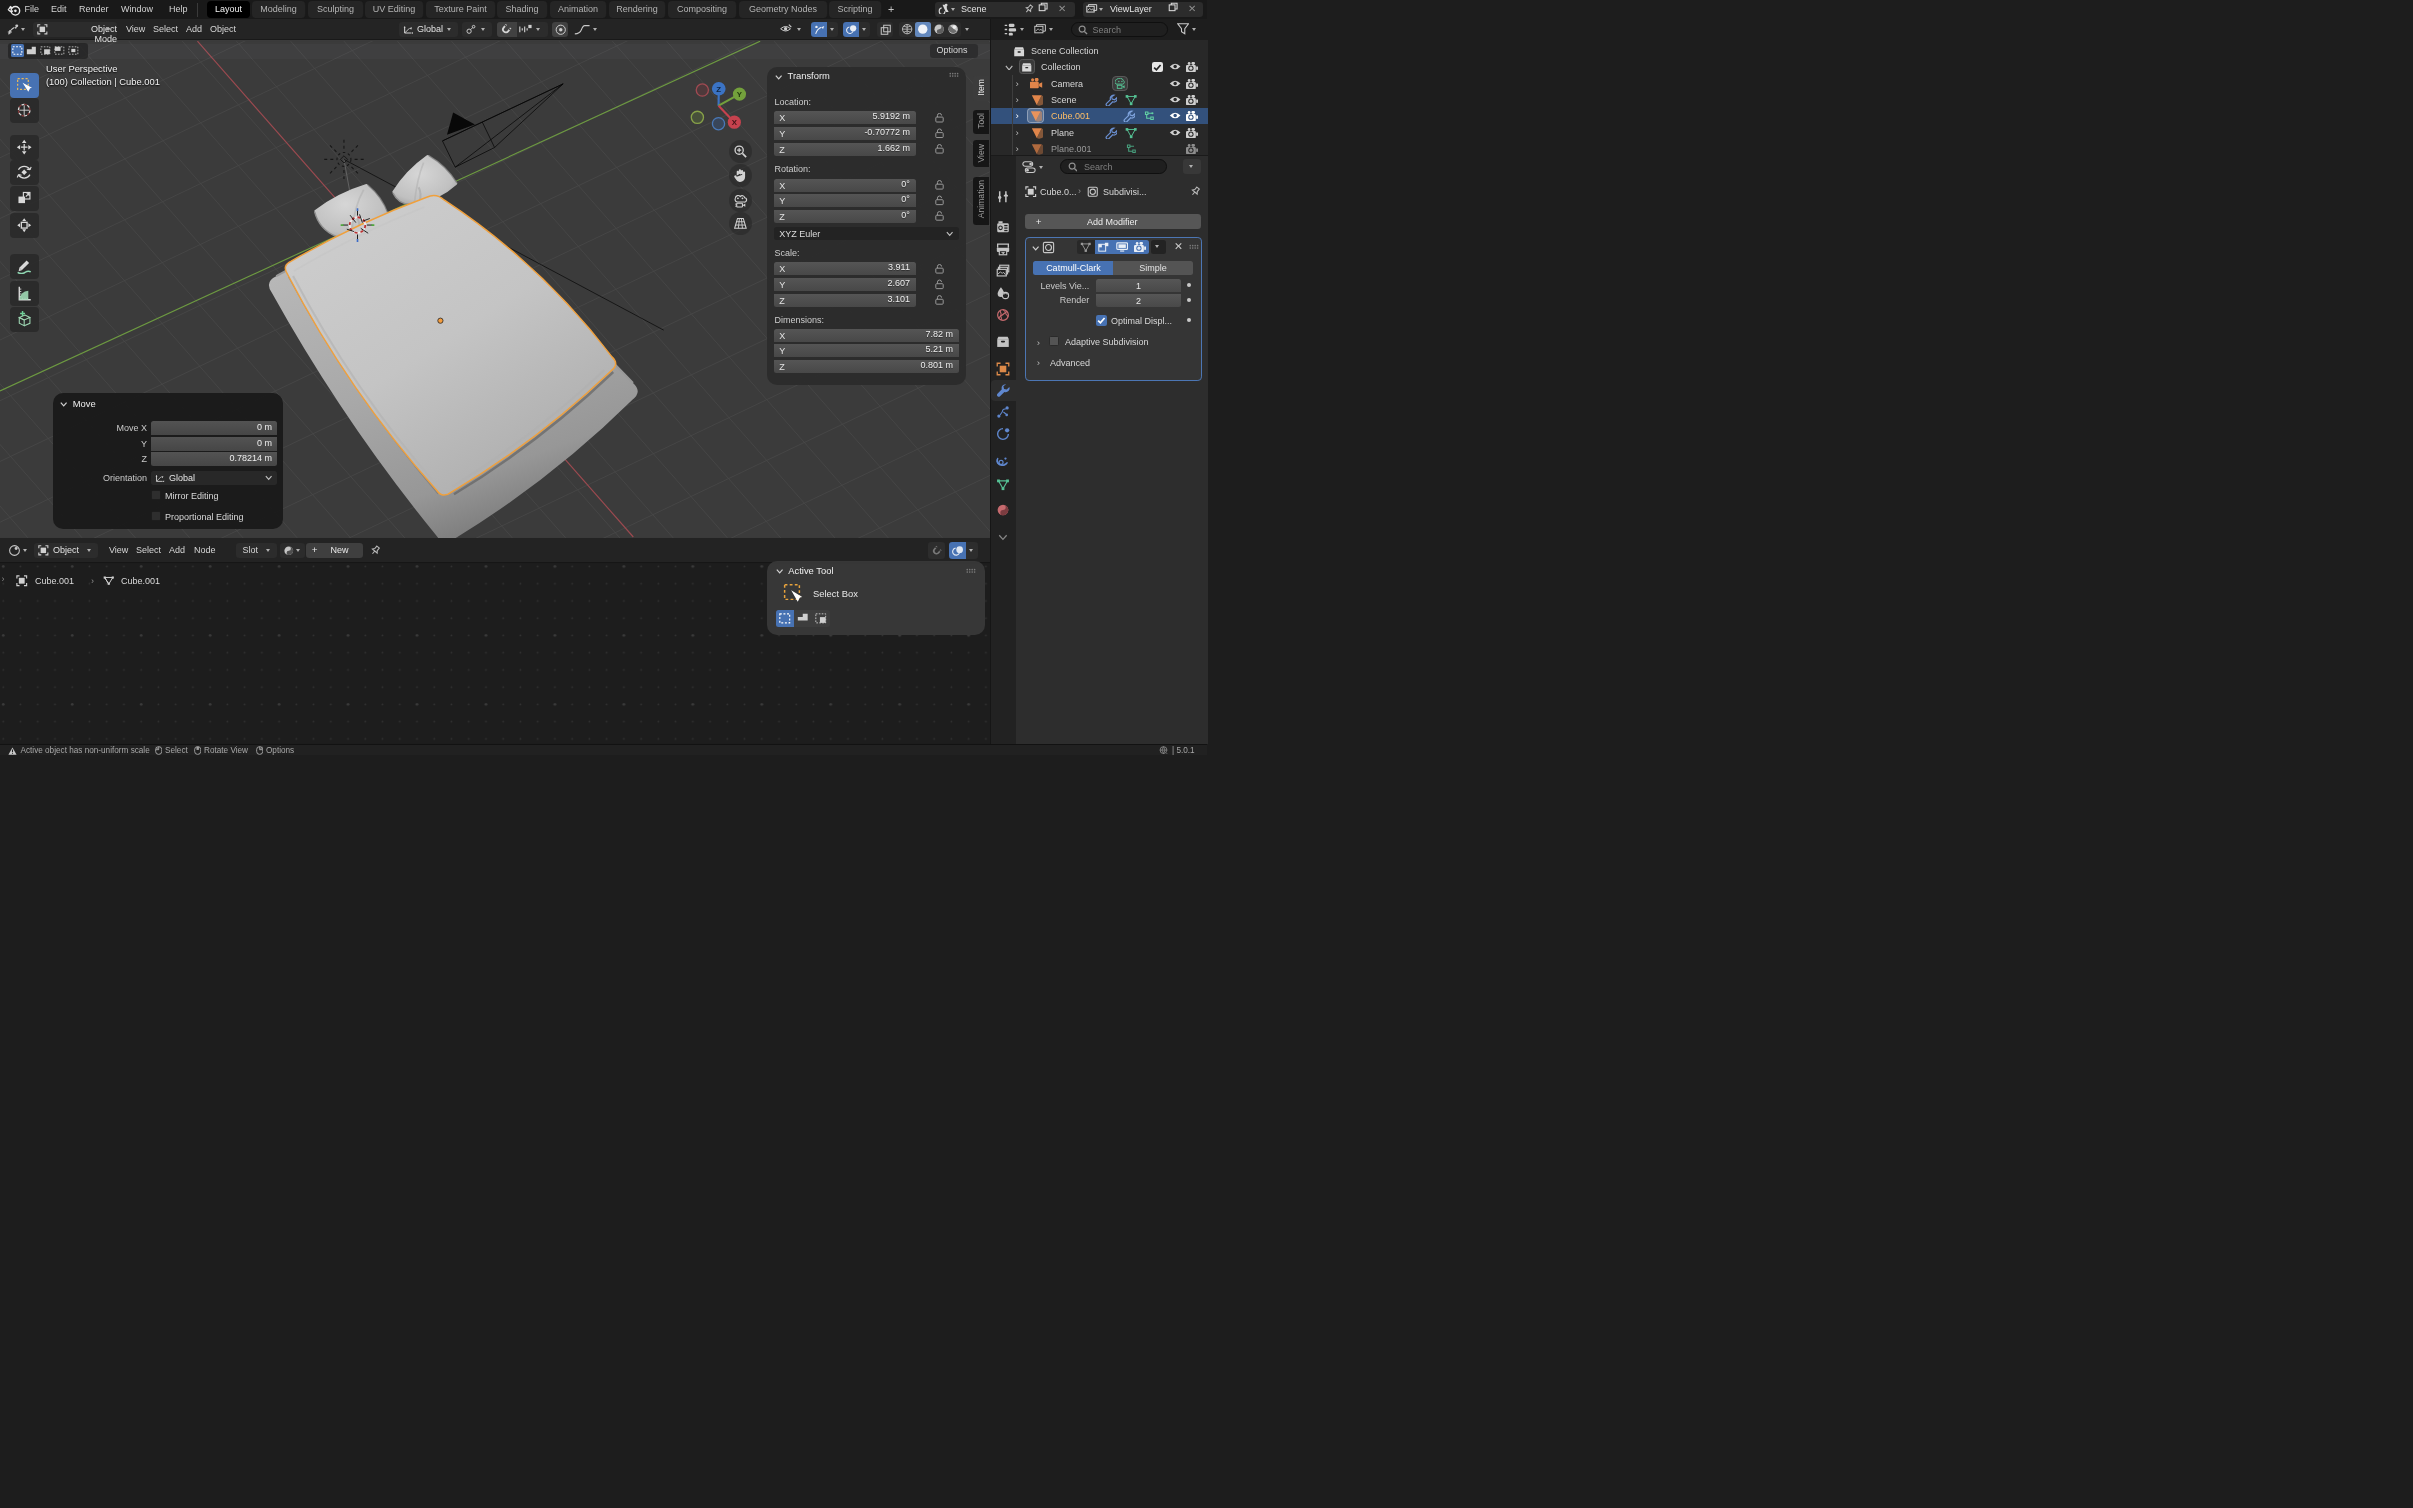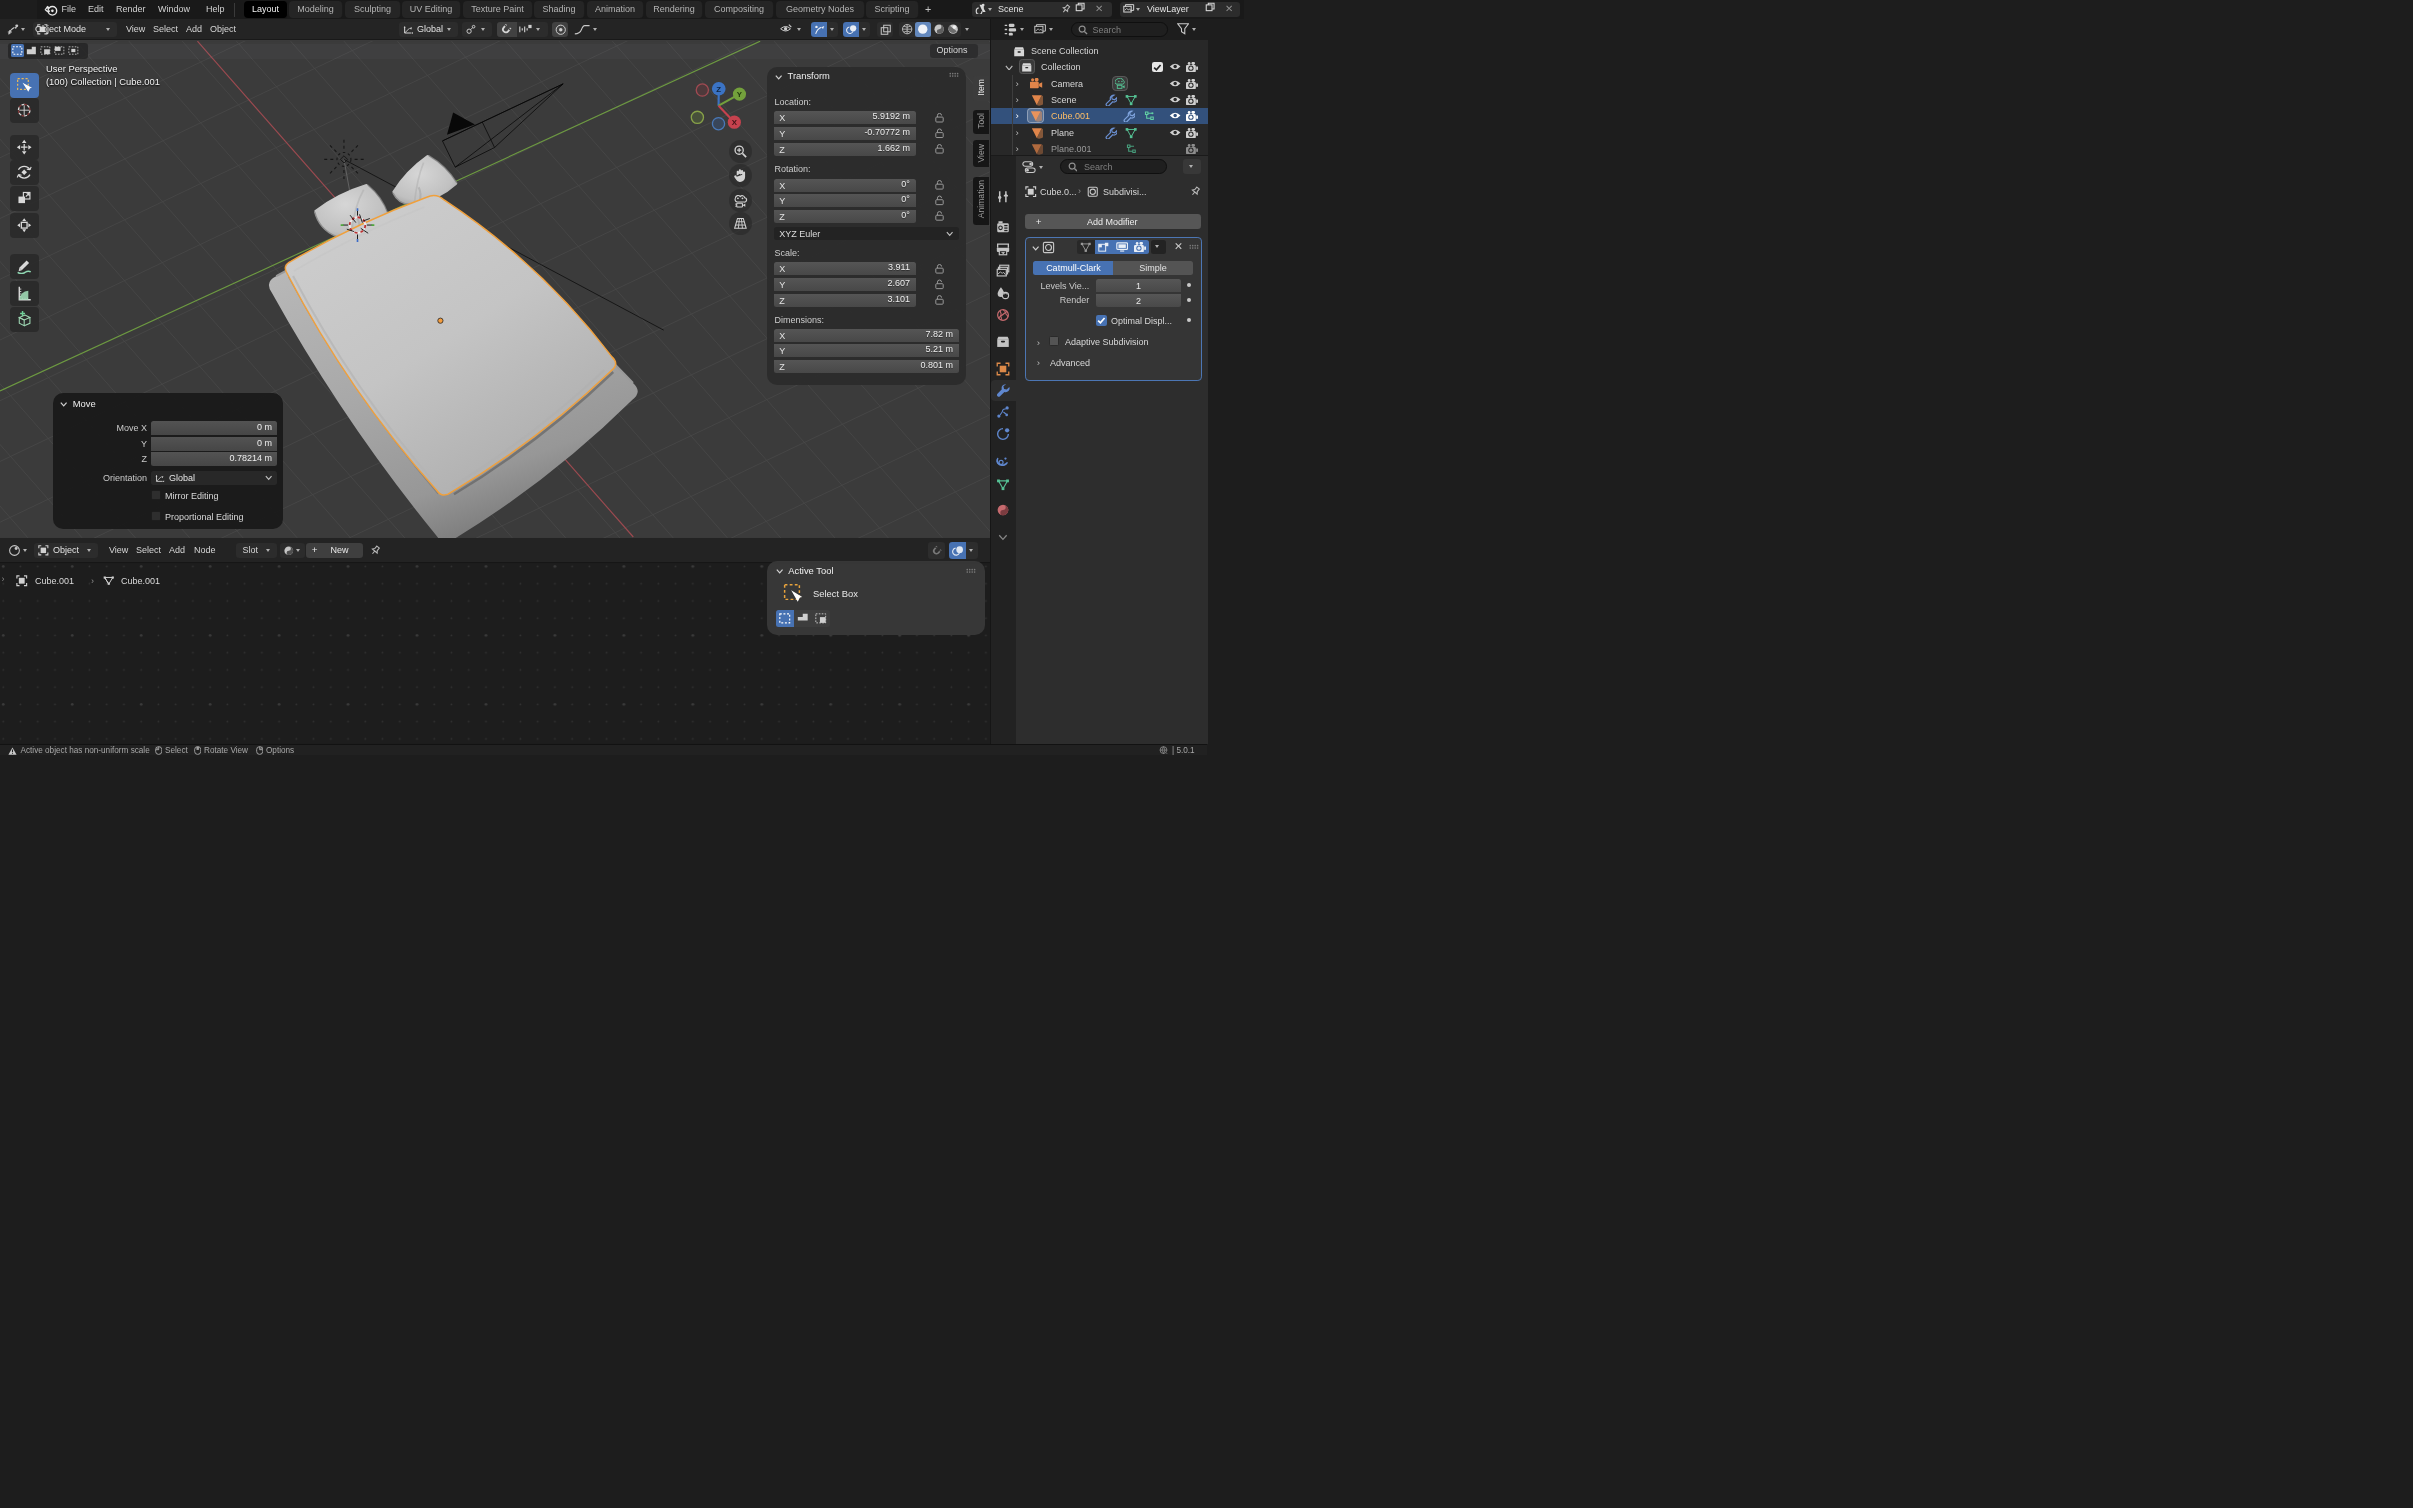--- a/index.html
+++ b/index.html
@@ -1,18 +1,18 @@
 <!DOCTYPE html>
 <html><head><meta charset="utf-8">
 <style>
 *{margin:0;padding:0;box-sizing:border-box;}
 html,body{width:1207px;height:754px;overflow:hidden;background:#1d1d1d;
  font-family:"Liberation Sans",sans-serif;font-size:9px;color:#d4d4d4;}
 .abs{position:absolute;}
-#topbar{position:absolute;left:0;top:0;width:1207px;height:19px;background:#191919;margin-left:37px;}
+#topbar{position:absolute;left:0;top:0;width:1207px;height:19px;background:#191919;}
 #vp{position:absolute;left:0;top:19px;width:990px;height:519px;background:#3b3b3b;overflow:hidden;}
 #vph{position:absolute;left:0;top:0;width:990px;height:21.3px;background:#242424;border-bottom:0.8px solid #191919;}
 #nodeed{position:absolute;left:0;top:538px;width:990px;height:206px;background:#1d1d1d;overflow:hidden;}
 #nodehd{position:absolute;left:0;top:0;width:990px;height:25.4px;background:#232323;border-bottom:0.8px solid #161616;}
 #rightcol{position:absolute;left:990px;top:19px;width:217px;height:725px;background:#2d2d2d;border-left:0.8px solid #161616;}
 #outliner{position:absolute;left:0;top:0;width:217px;height:136px;background:#282828;overflow:hidden;}
 #props{position:absolute;left:0;top:136px;width:217px;height:589px;background:#2d2d2d;overflow:hidden;border-top:1.6px solid #1a1a1a;}
 #status{position:absolute;left:0;top:744px;width:1207px;height:10.7px;background:#212121;color:#989898;border-top:0.8px solid #121212;font-size:8.2px;}
 .menu{color:#d2d2d2;}
 .tab{position:absolute;top:0.8px;height:17px;background:#252525;color:#b4b4b4;text-align:center;line-height:17px;border-radius:4.1px;border-right:0.8px solid #1b1b1b;}
@@ -191,21 +191,21 @@
         <path d="M2 14 Q4 8 9 5.5" fill="none" stroke="#c8c8c8" stroke-width="1.4"></path>
         <path d="M9 5.5 l3.6 -1.6 l-1.6 3.6 z" fill="#c8c8c8"></path>
         <path d="M1 11 h5 M3.5 8.5 v5" stroke="#c8c8c8" stroke-width="1.3"></path>
       </svg>
   <span class="chev" style="left:21.3px;top:9px;"></span>
   <div class="ddk" style="left:33px;top:2.5px;width:84px;">
     <svg class="abs" style="left:4.1px;top:2.5px;" width="10.7" height="10.7" viewBox="0 0 13 13">
           <rect x="3.2" y="3.2" width="6.6" height="6.6" fill="#d0d0d0"></rect>
           <path d="M1 4 V1 H4 M9 1 H12 V4 M12 9 V12 H9 M4 12 H1 V9" fill="none" stroke="#d0d0d0" stroke-width="1.3"></path>
         </svg>
-    <span class="abs" style="left:2px;top:2.5px;color:#e2e2e2;">Object Mode</span>
+    <span class="abs" style="left:34px;top:2.5px;color:#e2e2e2;text-align:right;">Object Mode</span>
     <span class="chev" style="left:73px;top:6.6px;"></span>
   </div>
   <span class="hmenu" style="left:126px;">View</span>
   <span class="hmenu" style="left:153px;">Select</span>
   <span class="hmenu" style="left:186px;">Add</span>
   <span class="hmenu" style="left:210px;">Object</span>
   <div class="ddk" style="left:399px;top:2.5px;width:59px;">
     <svg class="abs" style="left:4.1px;top:2.5px;" width="10.7" height="10.7" viewBox="0 0 13 13">
           <path d="M2 11 V3 M2 11 H10" stroke="#d0d0d0" stroke-width="1.3"></path>
           <path d="M2 11 L8 5" stroke="#d0d0d0" stroke-width="1.1"></path>

